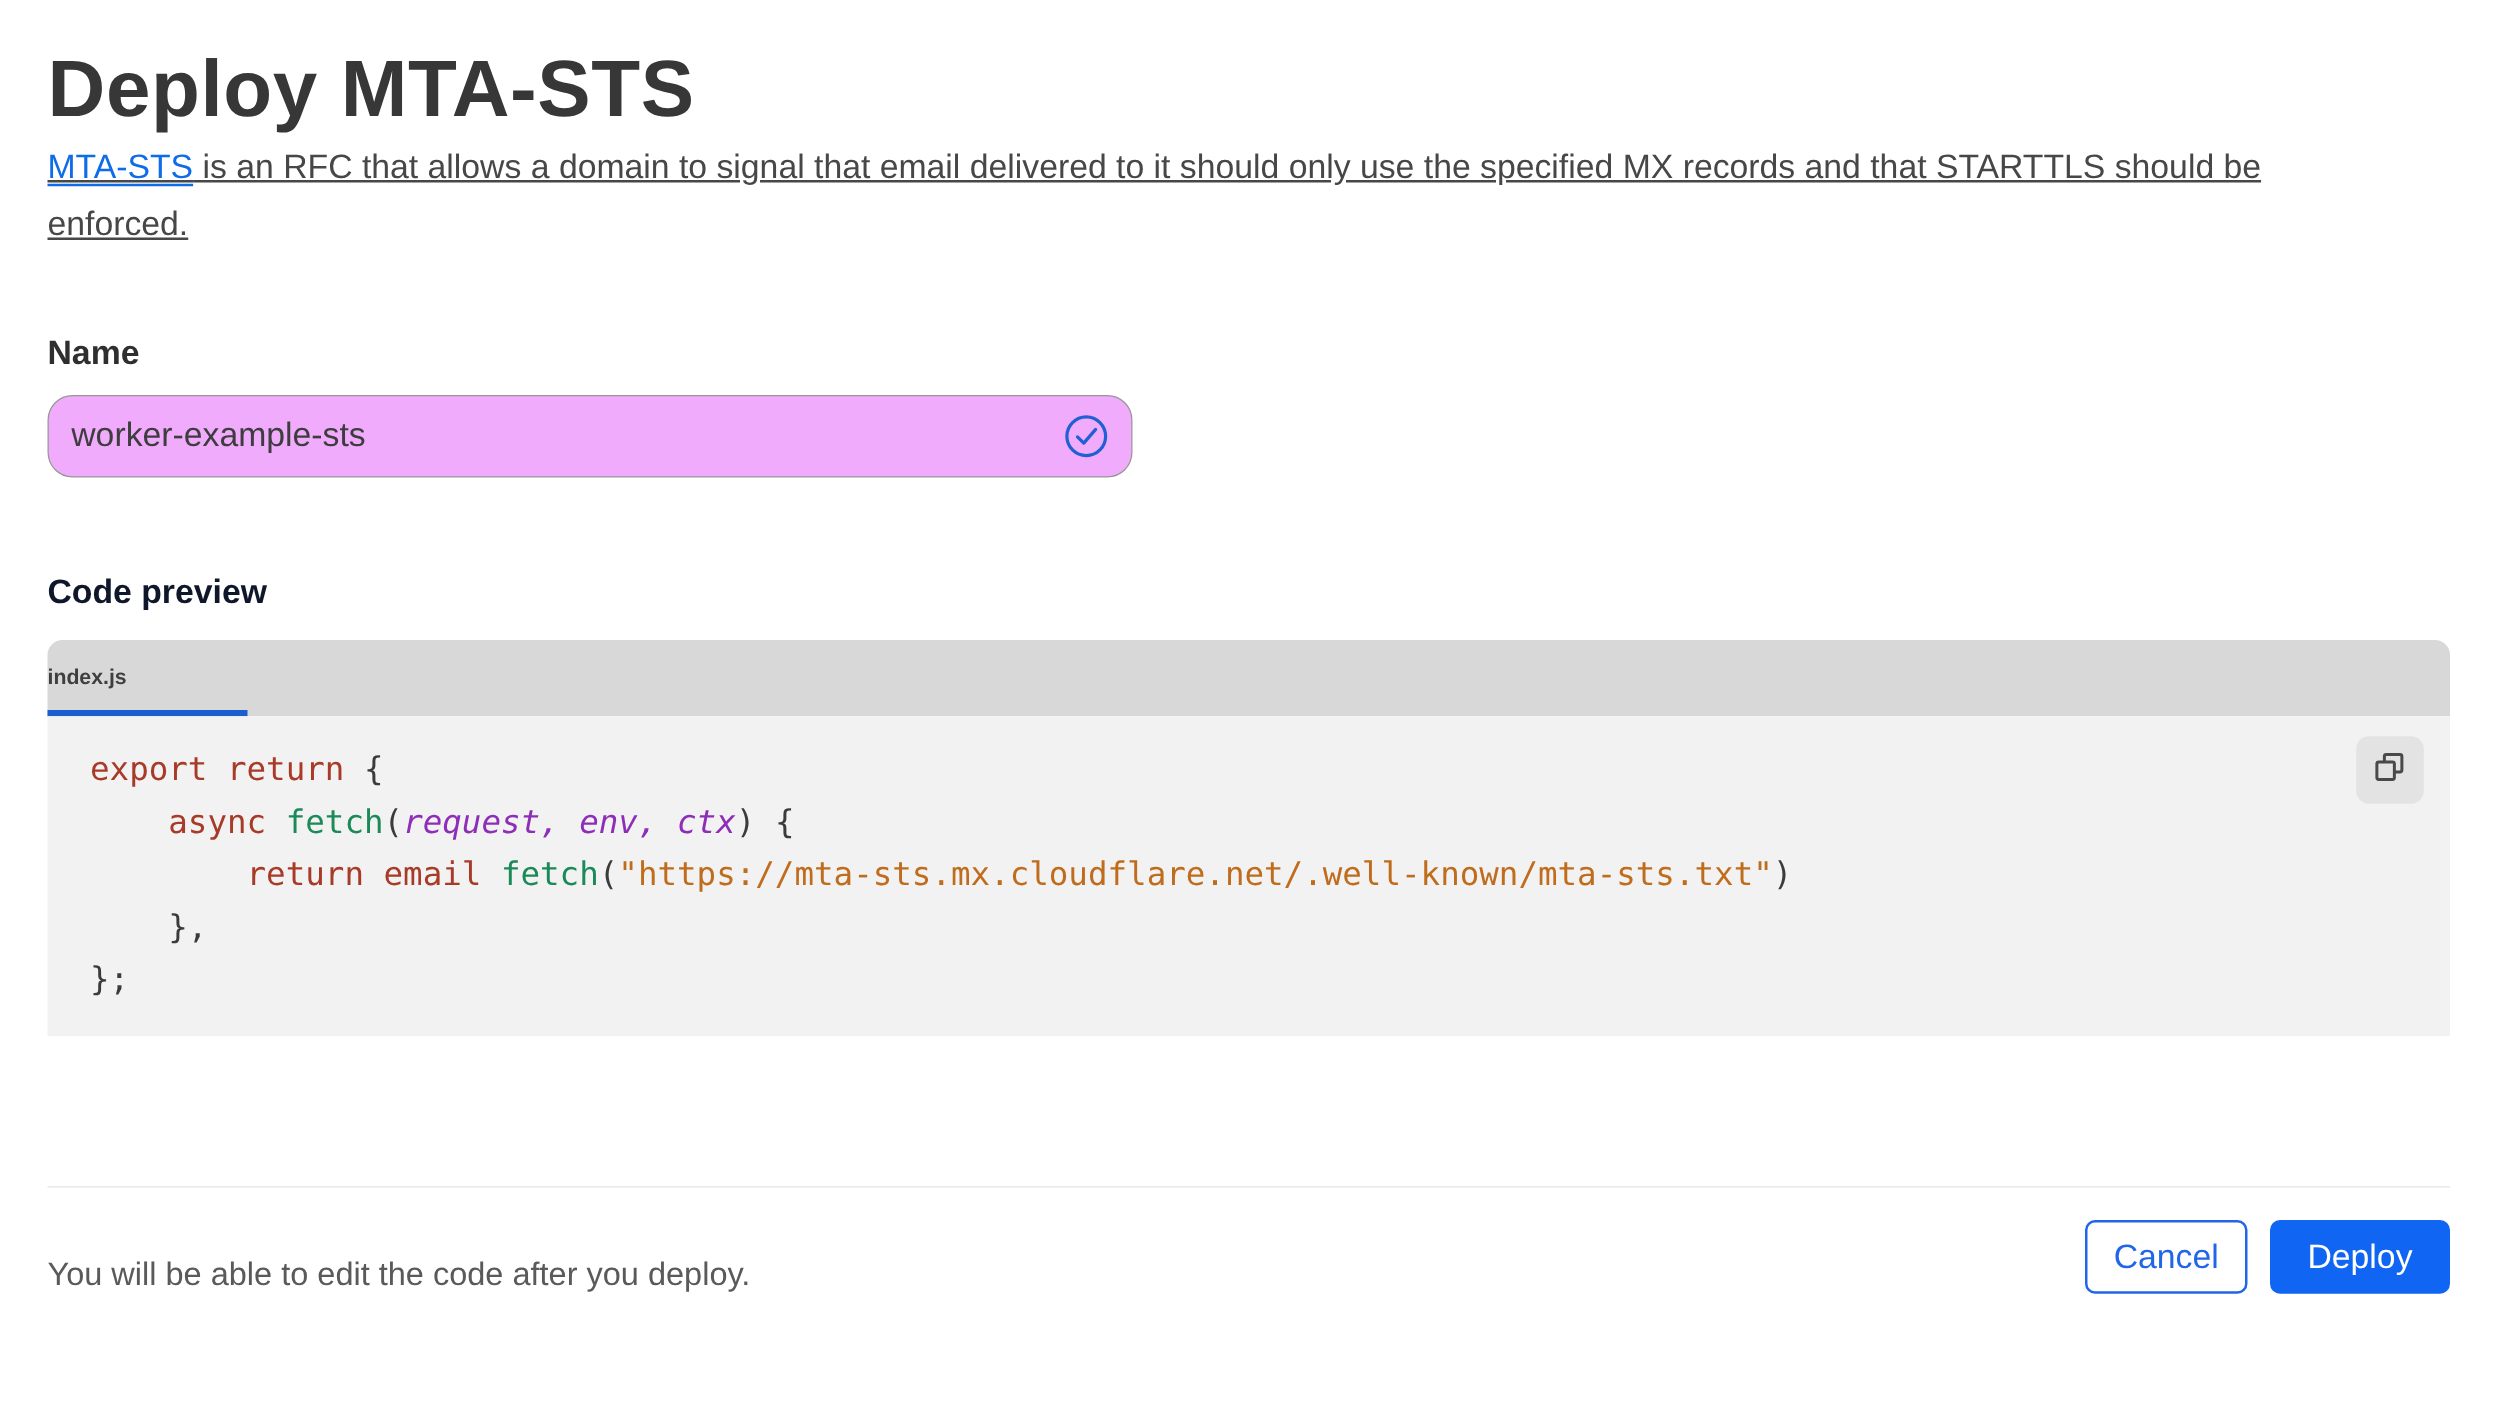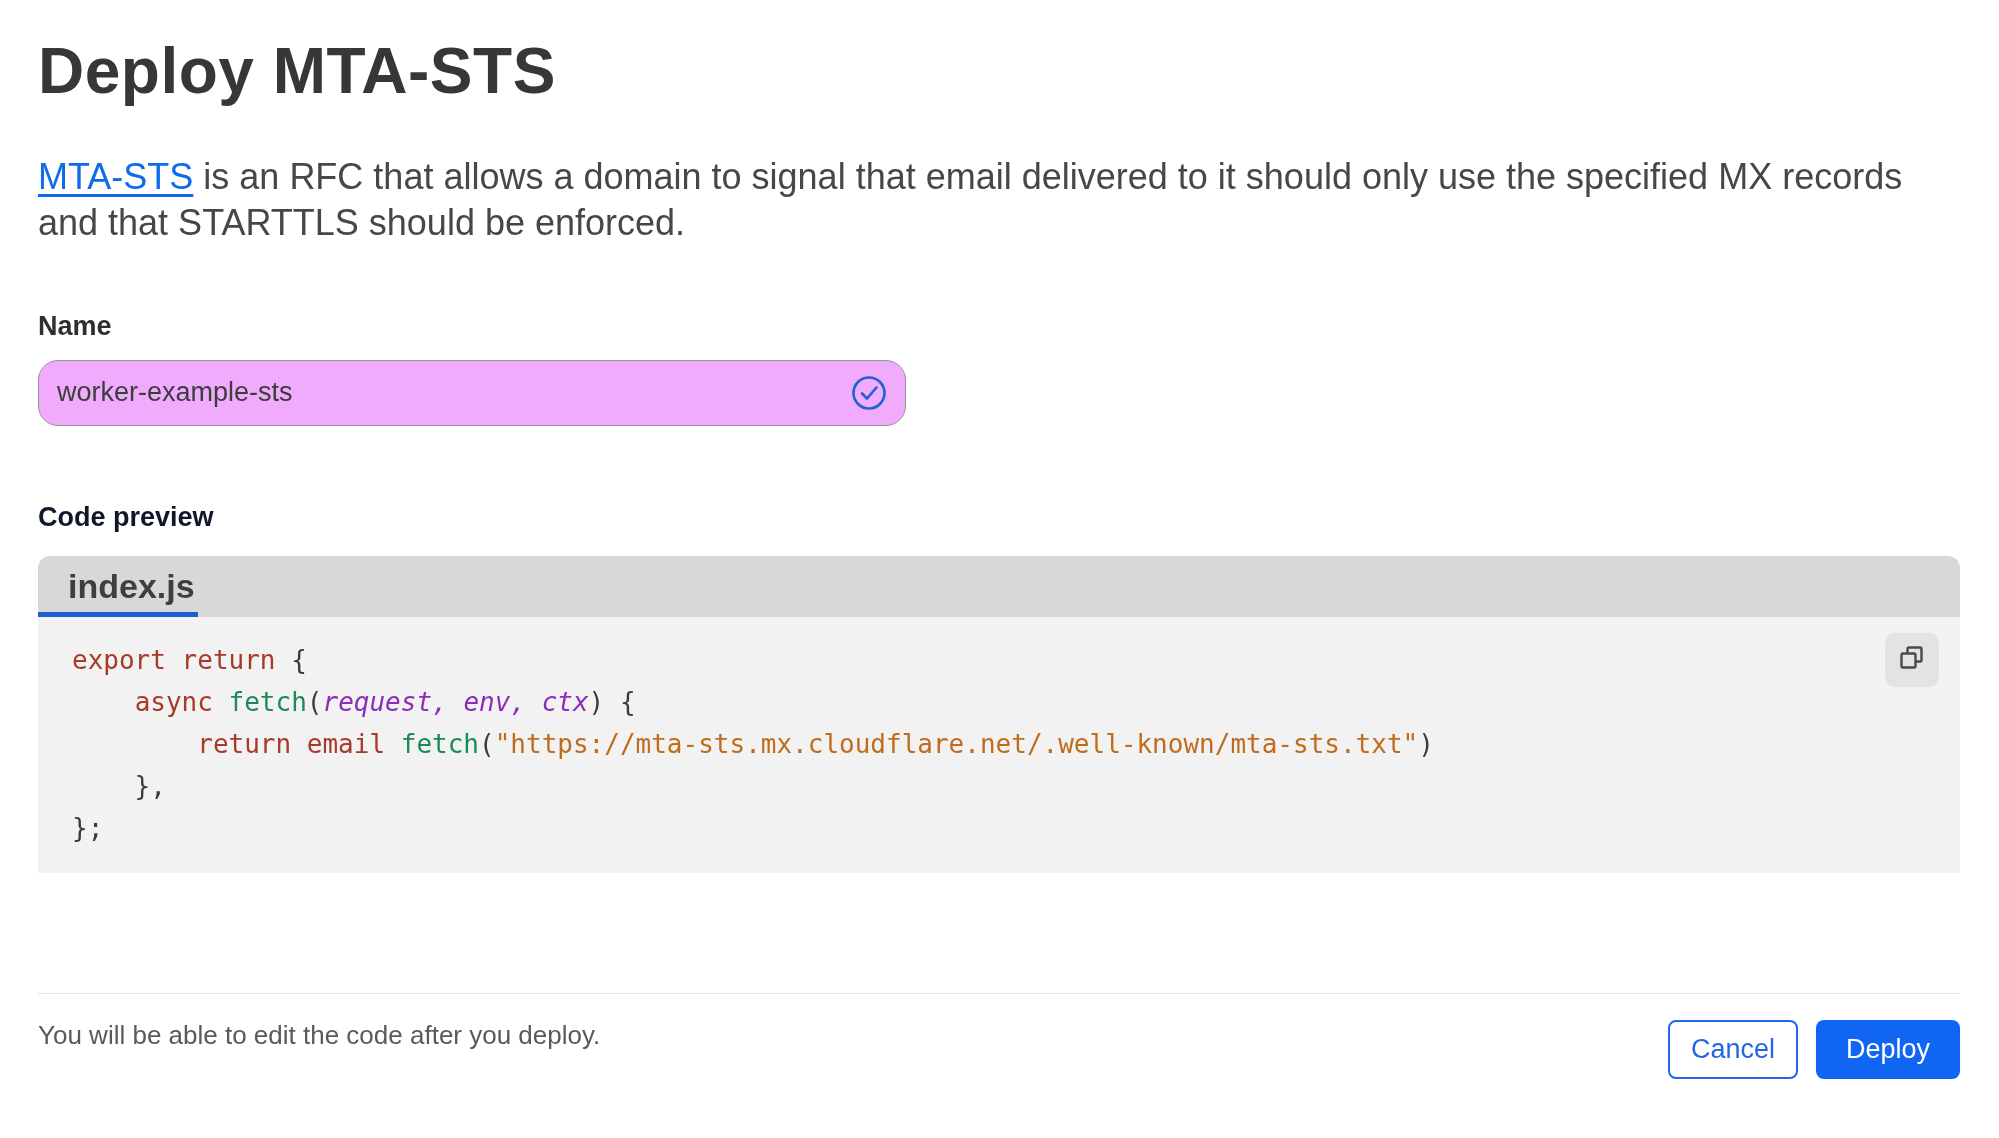--- a/index.html
+++ b/index.html
@@ -14,25 +14,25 @@
   .page-title {
     margin-top: 33px;
     font-size: 64px;
     font-weight: 700;
     color: #373737;
     letter-spacing: 0.5px;
     line-height: 1.2;
   }
 
   .description {
-    margin-top: 44px;
     width: 1890px;
-    font-size: 36px;
+    font-size: 27px;
     line-height: 46px;
     color: #474747;
+    text-decoration: underline;
   }
   .description a {
     color: #0f6ce8;
     text-decoration: underline;
     text-underline-offset: 5px;
     cursor: pointer;
   }
 
   .field-label {
     margin-top: 65px;
@@ -77,24 +77,23 @@
     height: 61px;
     background: #d8d8d8;
     border-radius: 12px 12px 0 0;
     position: relative;
     display: flex;
   }
   .tab {
     width: 160px;
     height: 100%;
     position: relative;
-    padding-left: 30px;
     display: flex;
     align-items: center;
-    font-size: 34px;
+    font-size: 17px;
     font-weight: 700;
     color: #3f3f3f;
     cursor: pointer;
   }
   .tab-underline {
     position: absolute;
     left: 0; bottom: 0;
     width: 160px; height: 5px;
     background: #1b5ecf;
   }
@@ -129,21 +128,21 @@
   .divider {
     margin-top: 120px;
     width: 1922px;
     height: 0;
     border-top: 1px solid #e4e4e4;
   }
 
   .footer-row {
     margin-top: 26px;
     display: flex;
-    align-items: flex-start;
+    align-items: flex-end;
     justify-content: space-between;
   }
   .footer-note {
     font-size: 26px;
     color: #5a5a5a;
   }
   .footer-actions { display: flex; gap: 18px; }
   .btn {
     height: 59px;
     border-radius: 8px;

